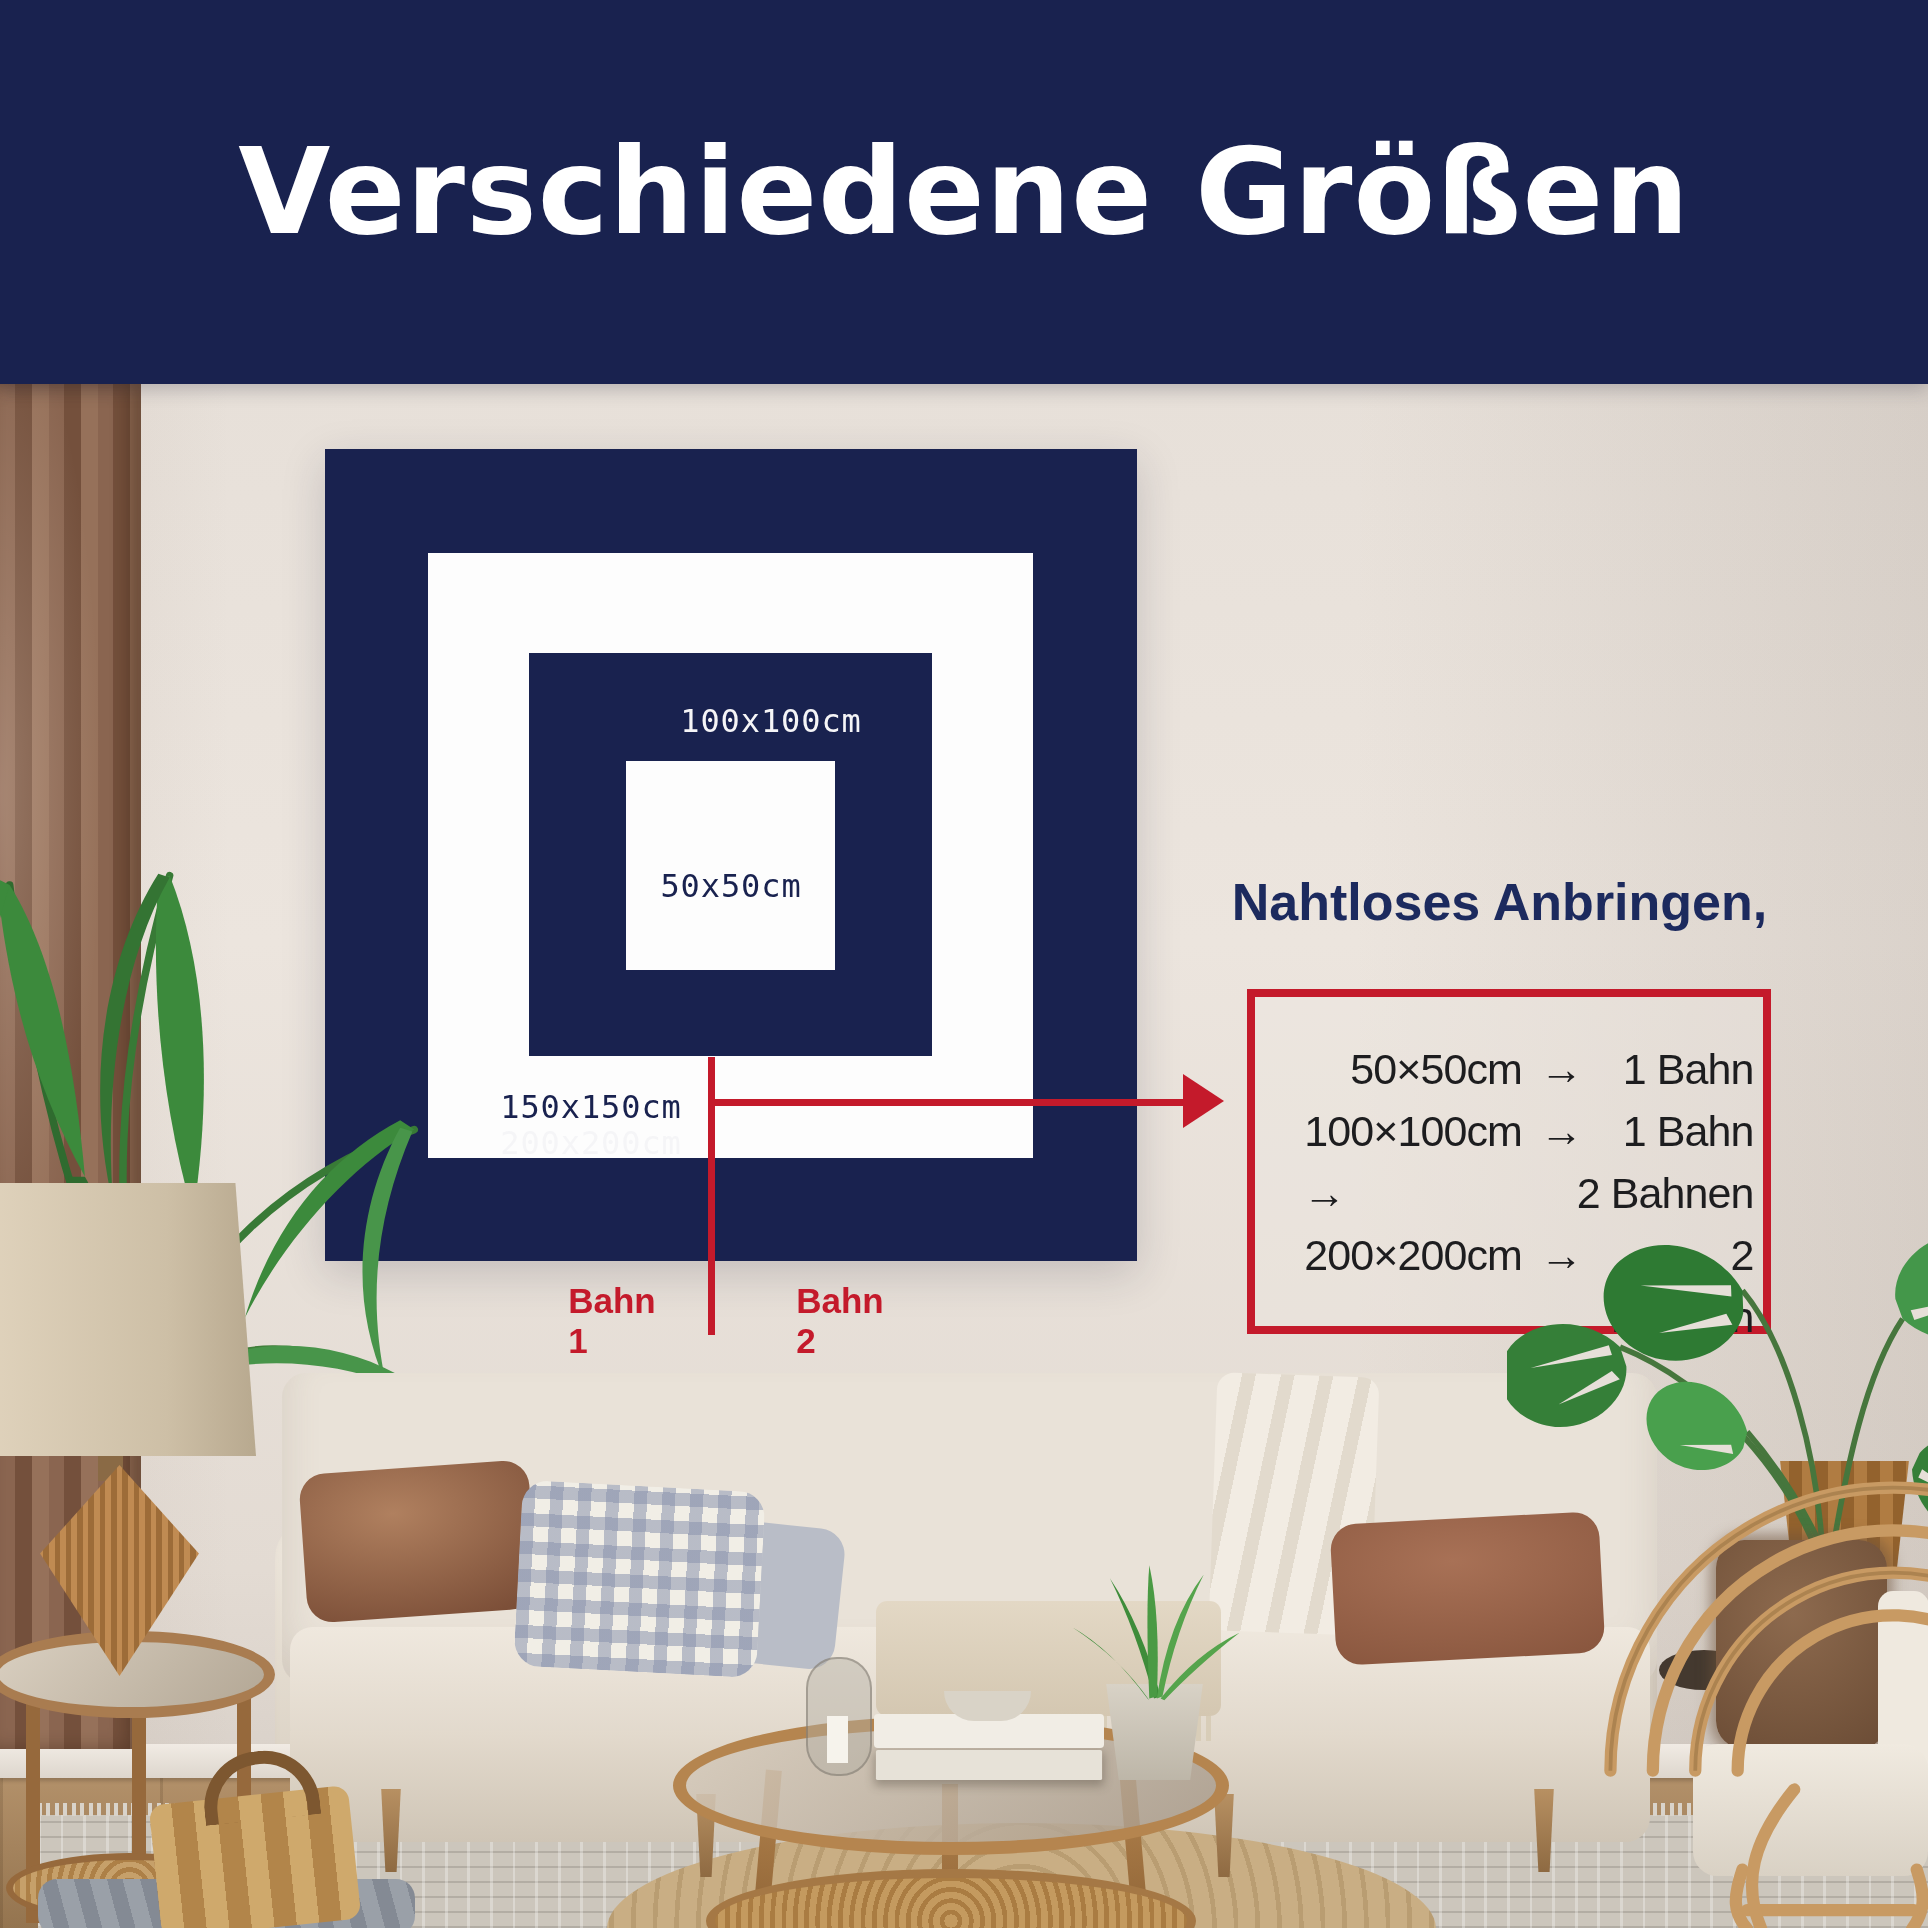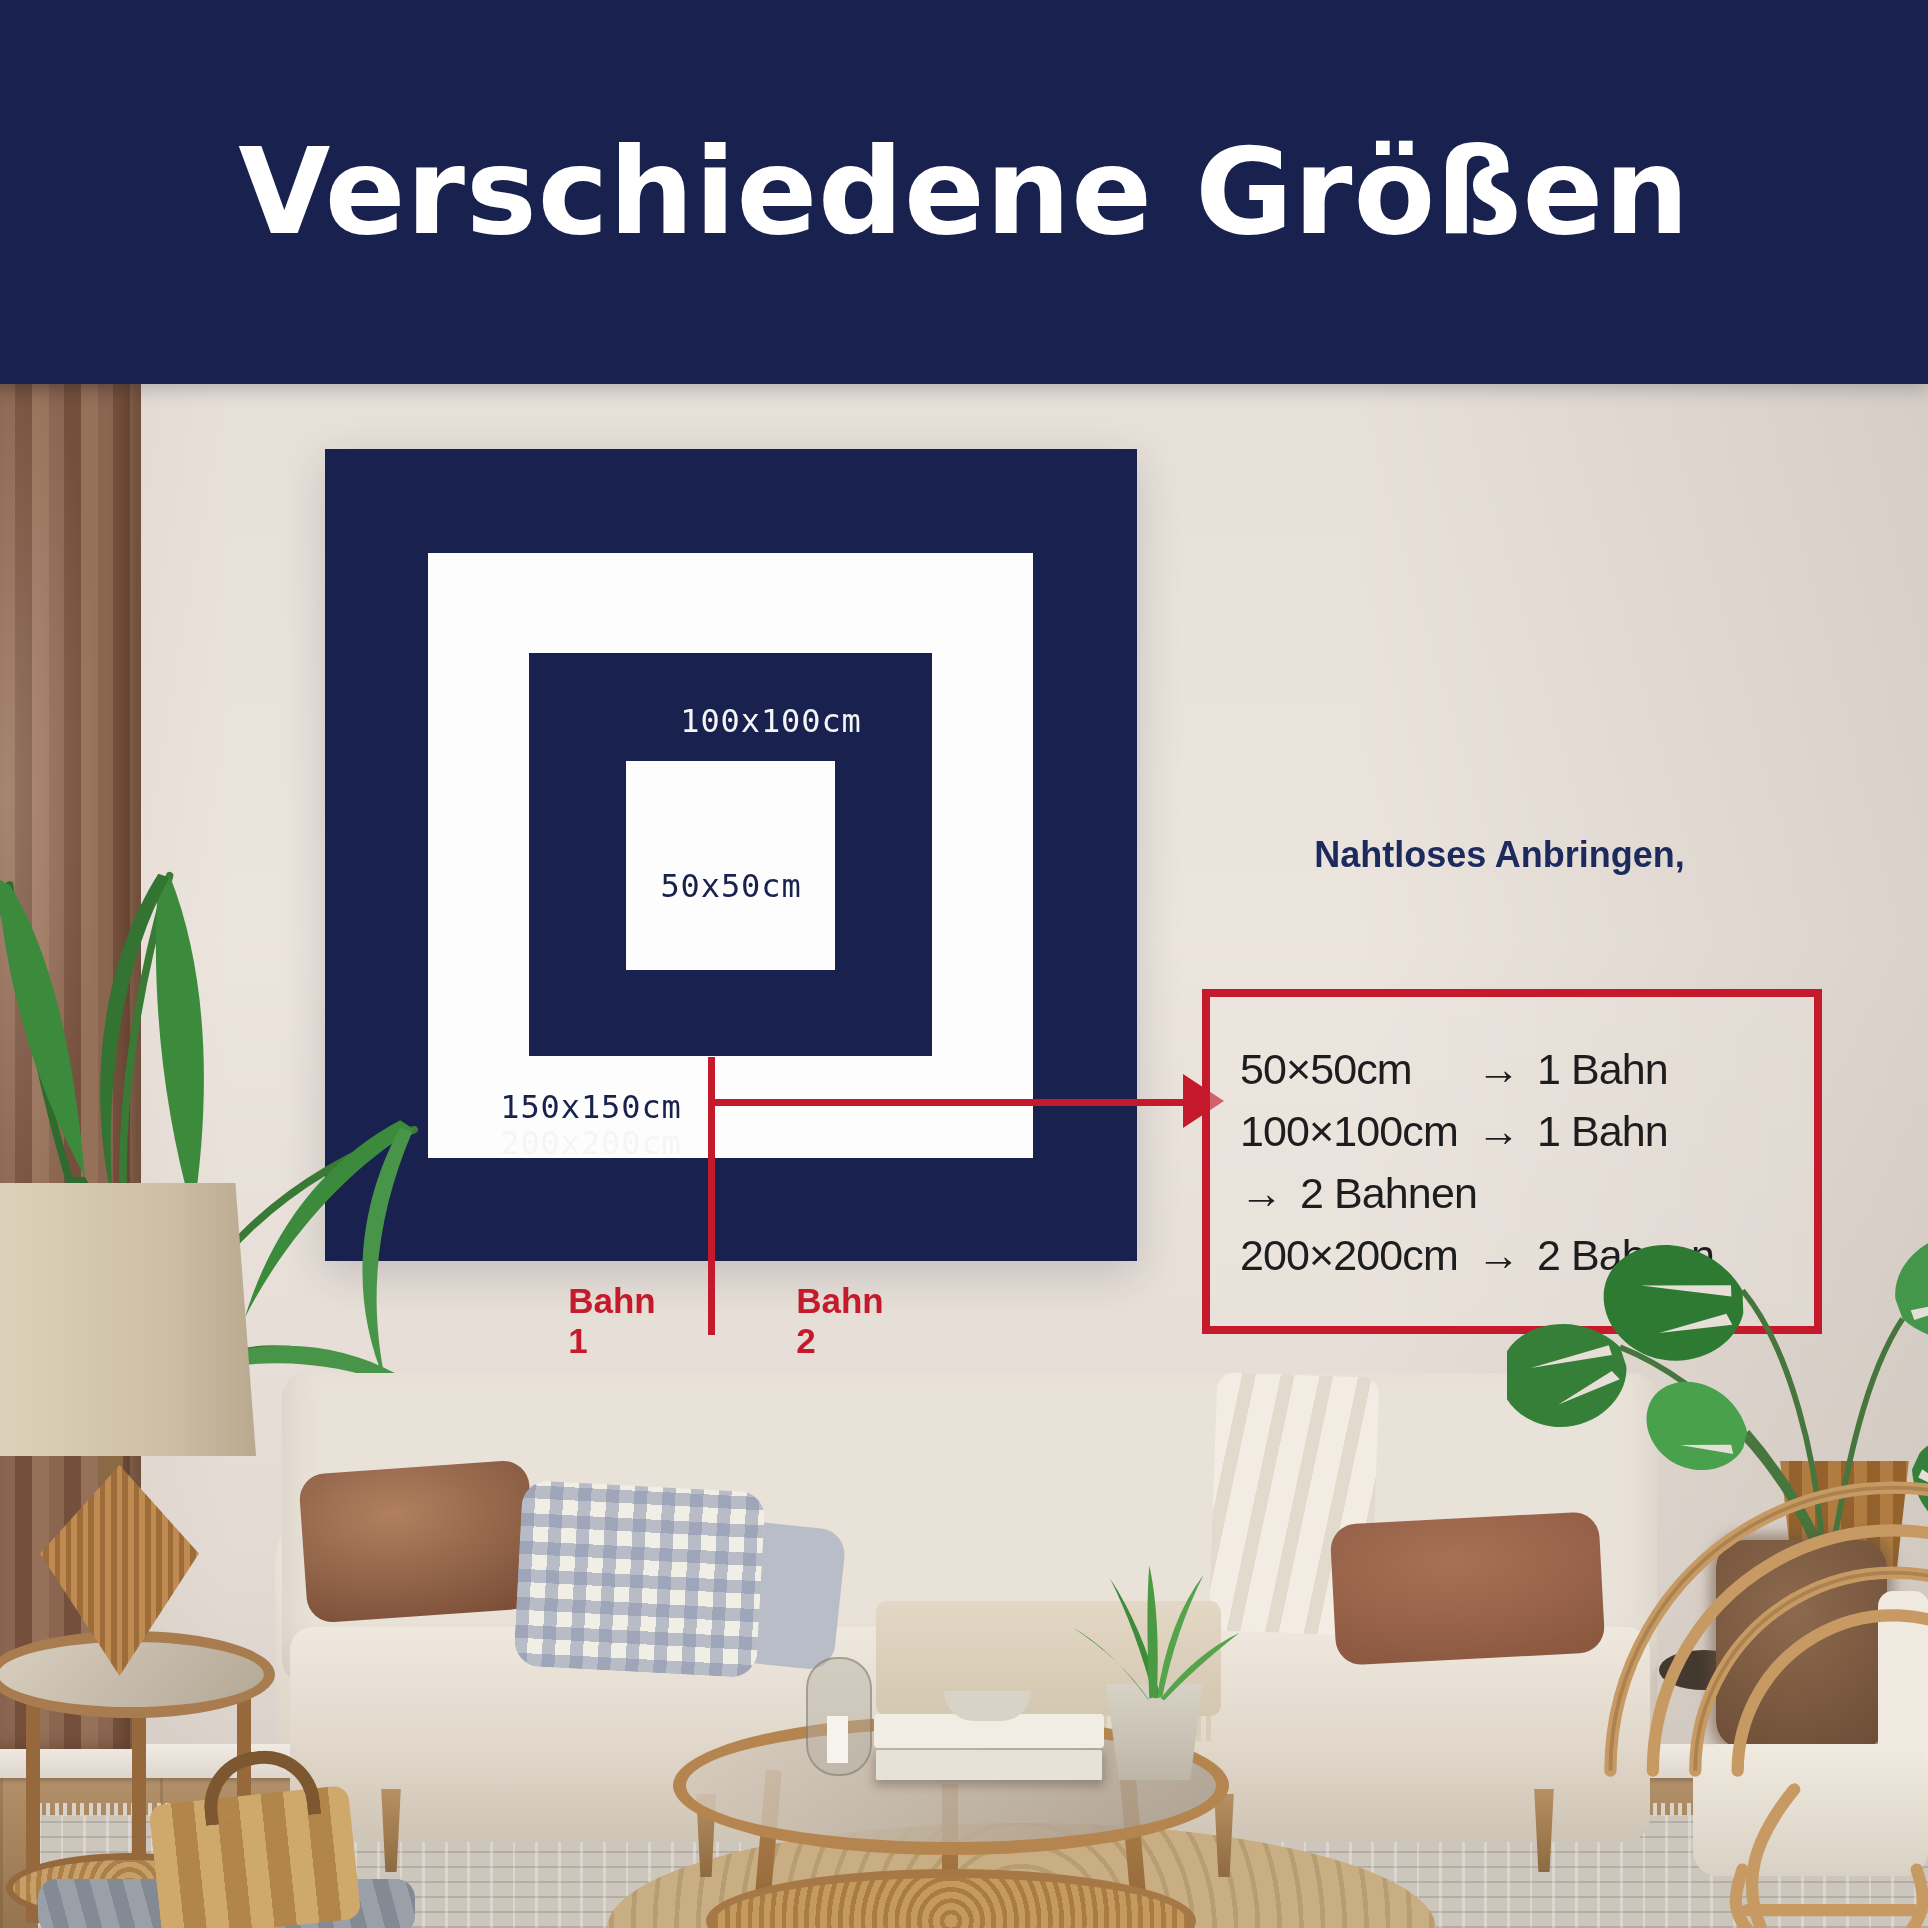--- a/index.html
+++ b/index.html
@@ -52,25 +52,25 @@
 
   .vline{position:absolute;left:708px;top:1057px;width:6.6px;height:278px;background:var(--red,#c41a2b);}
   .hline{position:absolute;left:708px;top:1099px;width:478px;height:6.6px;background:var(--red,#c41a2b);}
   .ahead{position:absolute;left:1183px;top:1074px;width:0;height:0;
          border-left:41px solid var(--red,#c41a2b);border-top:27px solid transparent;border-bottom:27px solid transparent;}
   .bahn{position:absolute;top:1281px;transform:translateX(-50%);color:var(--red,#c41a2b);
         font-size:35px;font-weight:bold;letter-spacing:0;}
   .bahn1{left:612px;} .bahn2{left:840px;}
 
   
-  .panel-heading{position:absolute;left:1217px;top:825px;width:565px;text-align:center;z-index:6;
-        color:#1c2a5e;font-weight:bold;font-size:36px;line-height:60px;letter-spacing:0;}
-  .size-table{position:absolute;left:1202px;top:989px;width:620px;height:345px;z-index:6;
+  .panel-heading{position:absolute;left:1217px;top:872px;width:565px;text-align:center;z-index:6;
+        color:#1c2a5e;font-weight:bold;font-size:52px;line-height:60px;letter-spacing:0;}
+  .size-table{position:absolute;left:1247px;top:989px;width:524px;height:345px;z-index:6;
         border:8.5px solid var(--red,#c41a2b);box-sizing:border-box;padding:41px 9.4px 0 30px;
-        background:rgba(238,232,225,.35);}
+        background:rgba(238,232,225,.35);text-align:right;}
   .size-row{display:flex;line-height:62px;font-size:43px;color:#1d1d1f;
         font-family:"Liberation Sans",sans-serif;letter-spacing:-0.9px;}
   .cell-size{width:237px;} .cell-arrow{width:60px;} .cell-count{flex:1;}
 
   
   .sofa{position:absolute;z-index:10;}
   .sofa-shadow{position:absolute;left:311px;top:1831px;width:1328px;height:66px;background:rgba(40,30,20,.30);
         border-radius:50%;filter:blur(15px);z-index:9;}
   .sofa-back{left:282px;top:1373px;width:1375px;height:311px;background:#e9e2d8;border-radius:24.5px;
         box-shadow:inset 0 -28px 38px rgba(120,105,90,.18);}

